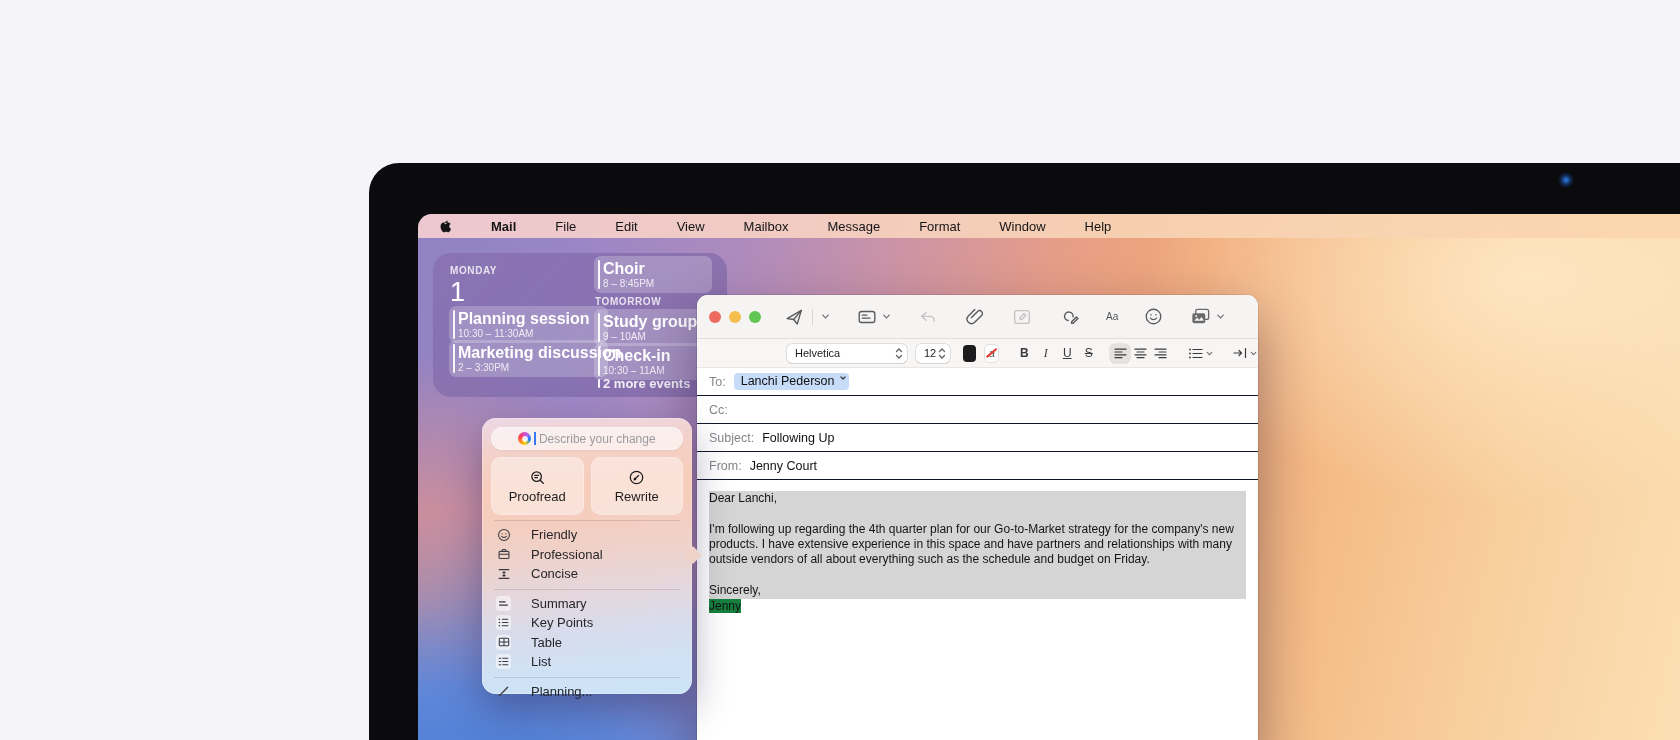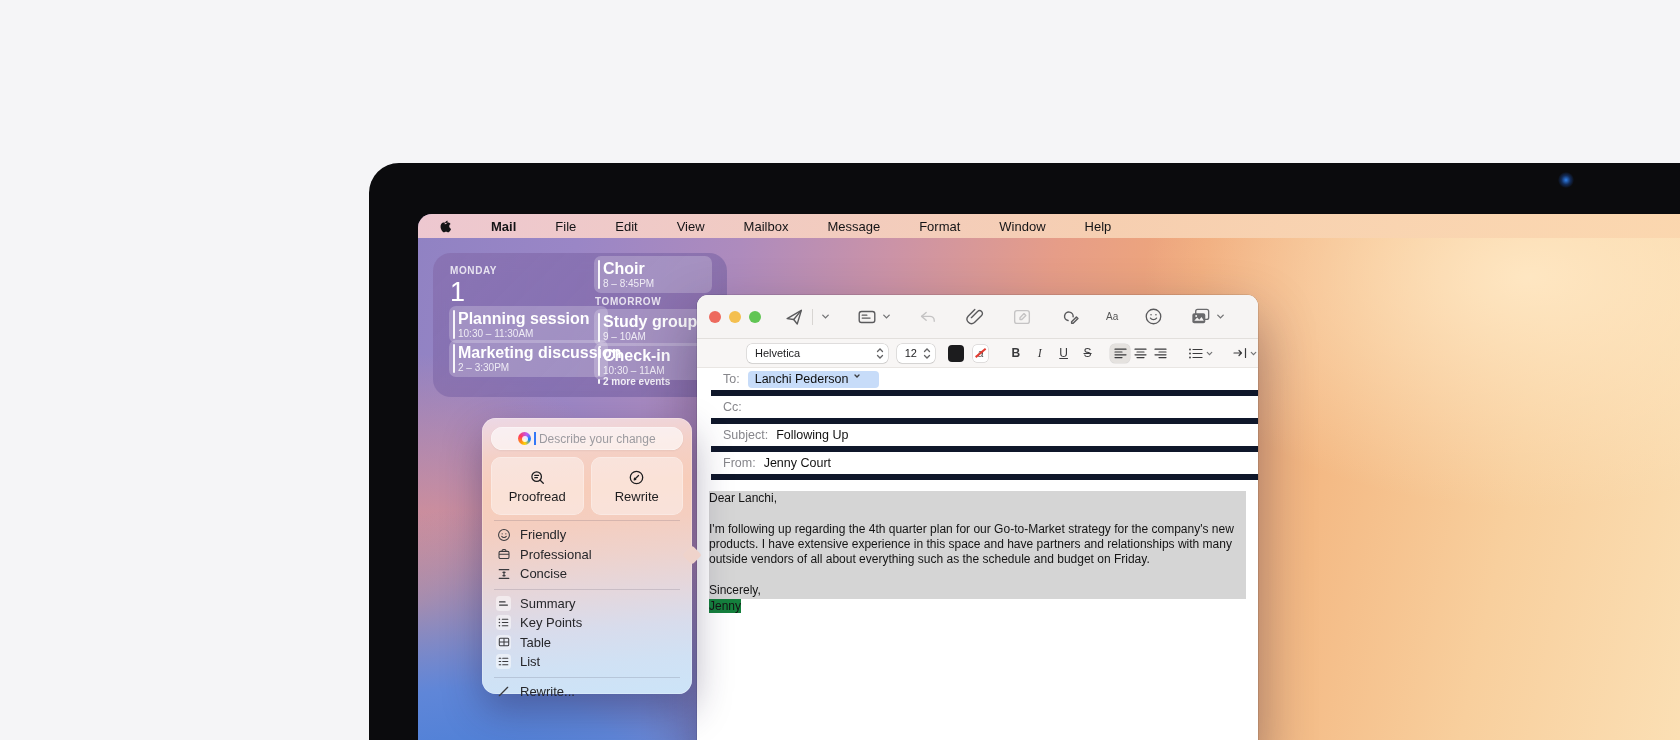--- a/index.html
+++ b/index.html
@@ -33,58 +33,58 @@
   .cal { position:absolute; left:15px; top:39px; width:294px; height:144px; border-radius:18px;
     background:linear-gradient(135deg, rgba(132,106,170,.62), rgba(110,92,158,.55)); backdrop-filter:blur(8px); color:#fff; }
   .cal .hdr { font-size:10px; font-weight:bold; letter-spacing:.6px; color:rgba(255,255,255,.8); }
   .cal .daynum { font-size:27px; font-weight:400; line-height:1; margin-top:3px; }
   .evt { position:absolute; border-radius:7px; background:rgba(255,255,255,.22); padding:3px 5px 3px 9px; width:159px; }
   .evt.nobg { background:transparent; padding-top:1px; padding-bottom:1px; }
   .evt::before { content:""; position:absolute; left:3.5px; top:4px; bottom:4px; width:2.5px; border-radius:2px; background:rgba(255,255,255,.92); }
   .evt .t { font-size:16px; font-weight:bold; line-height:1.2; white-space:nowrap; }
   .evt .tm { font-size:10px; color:rgba(255,255,255,.82); line-height:1.2; white-space:nowrap; }
   .evt.small { width:118px; }
-  .more { font-size:10px; font-weight:bold; color:rgba(255,255,255,.88); }
+  .more { font-size:13px; font-weight:bold; color:rgba(255,255,255,.88); }
 
   
   .compose { position:absolute; left:279px; top:81px; width:561px; height:460px; background:#fff;
     border-radius:11px 11px 0 0; box-shadow:0 24px 55px rgba(30,20,55,.42), 0 0 0 .5px rgba(0,0,0,.18); }
   .toolbar { height:44px; background:#f6f4f3; border-bottom:1px solid #e2dfdc; border-radius:11px 11px 0 0;
     display:flex; align-items:center; padding-left:12px; }
   .lights { display:flex; gap:8px; margin-right:22px; }
   .light { width:12px; height:12px; border-radius:50%; }
   .light.red { background:#ed6a5e; } .light.yellow { background:#f4bf4f; } .light.green { background:#61c554; }
   .tb-icons { display:flex; align-items:center; }
   .tb-group { display:flex; align-items:center; margin-right:25px; }
   .tb-sep { width:1px; height:16px; background:#d8d5d2; margin:0 7px; }
   .ic { display:flex; align-items:center; justify-content:center; }
   .aa-label { font-size:10px; color:#555; }
   .disabled { opacity:.45; }
 
   .fmtbar { height:29px; background:#f8f6f5; border-bottom:1px solid #e9e6e3; display:flex; align-items:center; padding-left:50px; gap:9px; }
   .chip-box { background:#fff; border-radius:5px; box-shadow:0 0 0 .5px rgba(0,0,0,.2), 0 1px 1px rgba(0,0,0,.05);
     height:19px; display:flex; align-items:center; justify-content:space-between; padding:0 4px 0 8px; font-size:11px; color:#1d1d1f; }
-  .font-box { width:150px; }
+  .font-box { width:150px;margin-left:40px; }
   .size-box { width:40px; margin-right:4px; }
   .color-chip { width:17px; height:17px; border-radius:4px; background:#1c1c1e; }
   .hl-chip { width:17px; height:17px; border-radius:4px; background:#fff; box-shadow:0 0 0 .5px rgba(0,0,0,.2);
     display:grid; place-items:center; position:relative; font-size:11px; color:#555; font-style:italic; }
   .hl-chip::after { content:""; position:absolute; width:13px; height:1.5px; background:#e23b30; transform:rotate(-40deg); }
   .style-btn { font-size:12px; color:#3a3a3c; width:16px; text-align:center; }
   .style-btn.b { font-weight:bold; } .style-btn.i { font-style:italic; font-family:"Liberation Serif",serif; }
   .style-btn.u { text-decoration:underline; } .style-btn.s { text-decoration:line-through; }
   .align-group { display:flex; margin-left:6px; }
   .align-btn { width:20px; height:19px; display:grid; place-items:center; border-radius:5px; }
   .align-btn.sel { background:#e5e2df; box-shadow:0 0 0 .5px rgba(0,0,0,.12); }
   .dd { display:flex; align-items:center; gap:2px; margin-left:10px; }
 
-  .field { height:28px; border-bottom:6px solid #0f172a; display:flex; align-items:center; padding:0 12px; font-size:12.5px;margin-left:14px; }
+  .field { height:28px; border-bottom:1px solid #0f172a; display:flex; align-items:center; padding:0 12px; font-size:12.5px; }
   .field .lab { color:#86868b; margin-right:8px; }
   .field .val { color:#111; }
-  .pill { background:#c7dcf9; border-radius:4px; padding:1px 18px 2px 7px; font-size:12.5px; color:#101010; display:flex; align-items:flex-start; gap:4px; }
+  .pill { background:#c7dcf9; border-radius:4px; padding:1px 2px 2px 7px; font-size:12.5px; color:#101010; display:flex; align-items:flex-start; gap:4px; }
 
   .bodytext { padding:11px 12px; font-size:12px; line-height:1.28; color:#141414; }
   .sel-block { background:#d5d5d5; display:block; }
   .sel-inline { background:#15803d; }
 
   
   .wt { position:absolute; left:64px; top:204px; width:210px; height:276px; border-radius:14px;
     background:linear-gradient(175deg, #ecd8e6 0%, #f4d0c6 14%, #f7cdba 27%, #f4cec0 39%, #eed2cc 50%, #e4d7dd 63%, #d8dcec 75%, #d0e1f4 87%, #cce4f8 100%);
     box-shadow:0 16px 38px rgba(40,30,70,.38), inset 0 0 0 .5px rgba(255,255,255,.45); }
   .wt::after { content:""; position:absolute; right:-6.5px; top:130px; width:14px; height:14px; background:#efd3cb;
@@ -95,21 +95,21 @@
   .rosette { width:13px; height:13px; border-radius:50%;
     background:conic-gradient(from 210deg, #ff9f0a, #ff375f 25%, #bf5af2 50%, #0a84ff 70%, #ffd60a 90%, #ff9f0a); position:relative; }
   .rosette::after { content:""; position:absolute; inset:3.5px; border-radius:50%; background:rgba(255,255,255,.85); }
   .caret { width:1.5px; height:13px; background:#3478f6; }
   .ph { font-size:12px; color:#9c9ba0; }
   .wt-btns { display:flex; gap:7px; margin:0 9px; }
   .wt-btn { flex:1; height:58px; border-radius:10px; background:rgba(255,255,255,.42);
     box-shadow:inset 0 0 0 .5px rgba(255,255,255,.5); display:flex; flex-direction:column; align-items:center; justify-content:center; gap:3px; }
   .wt-btn .lbl { font-size:13px; color:#1d1d1f; }
   .wt-div { height:1px; background:rgba(80,70,95,.18); margin:5px 12px 4px; }
-  .wt-item { display:flex; align-items:center; gap:9px; padding:0 14px; height:19.5px; font-size:13px; color:#26262a; }
+  .wt-item { display:flex; align-items:center; gap:20px; padding:0 14px; height:19.5px; font-size:13px; color:#26262a; }
   .wt-ibx { width:15px; height:15px; display:grid; place-items:center; border-radius:3.5px; flex:none; }
   .wt-ibx.bg { background:rgba(255,255,255,.5); }
 </style>
 </head>
 <body>
 
 <div class="bezel"></div>
 <div class="camera-glow"></div>
 
 <div class="screen">
@@ -438,16 +438,16 @@
     </div>
 
     <div class="wt-div"></div>
 
     <div class="wt-item">
       <span class="wt-ibx">
         <svg width="13" height="13" viewBox="0 0 14 14" fill="none" stroke="#3a3a3e" stroke-width="1.4" stroke-linecap="round">
             <path d="M2.5 11.5 11.5 2.5"></path>
           </svg>
       </span>
-      <span>Rewrite...</span>
+      <span>Planning...</span>
     </div>
   </div>
 </div>
 
 </body></html>

